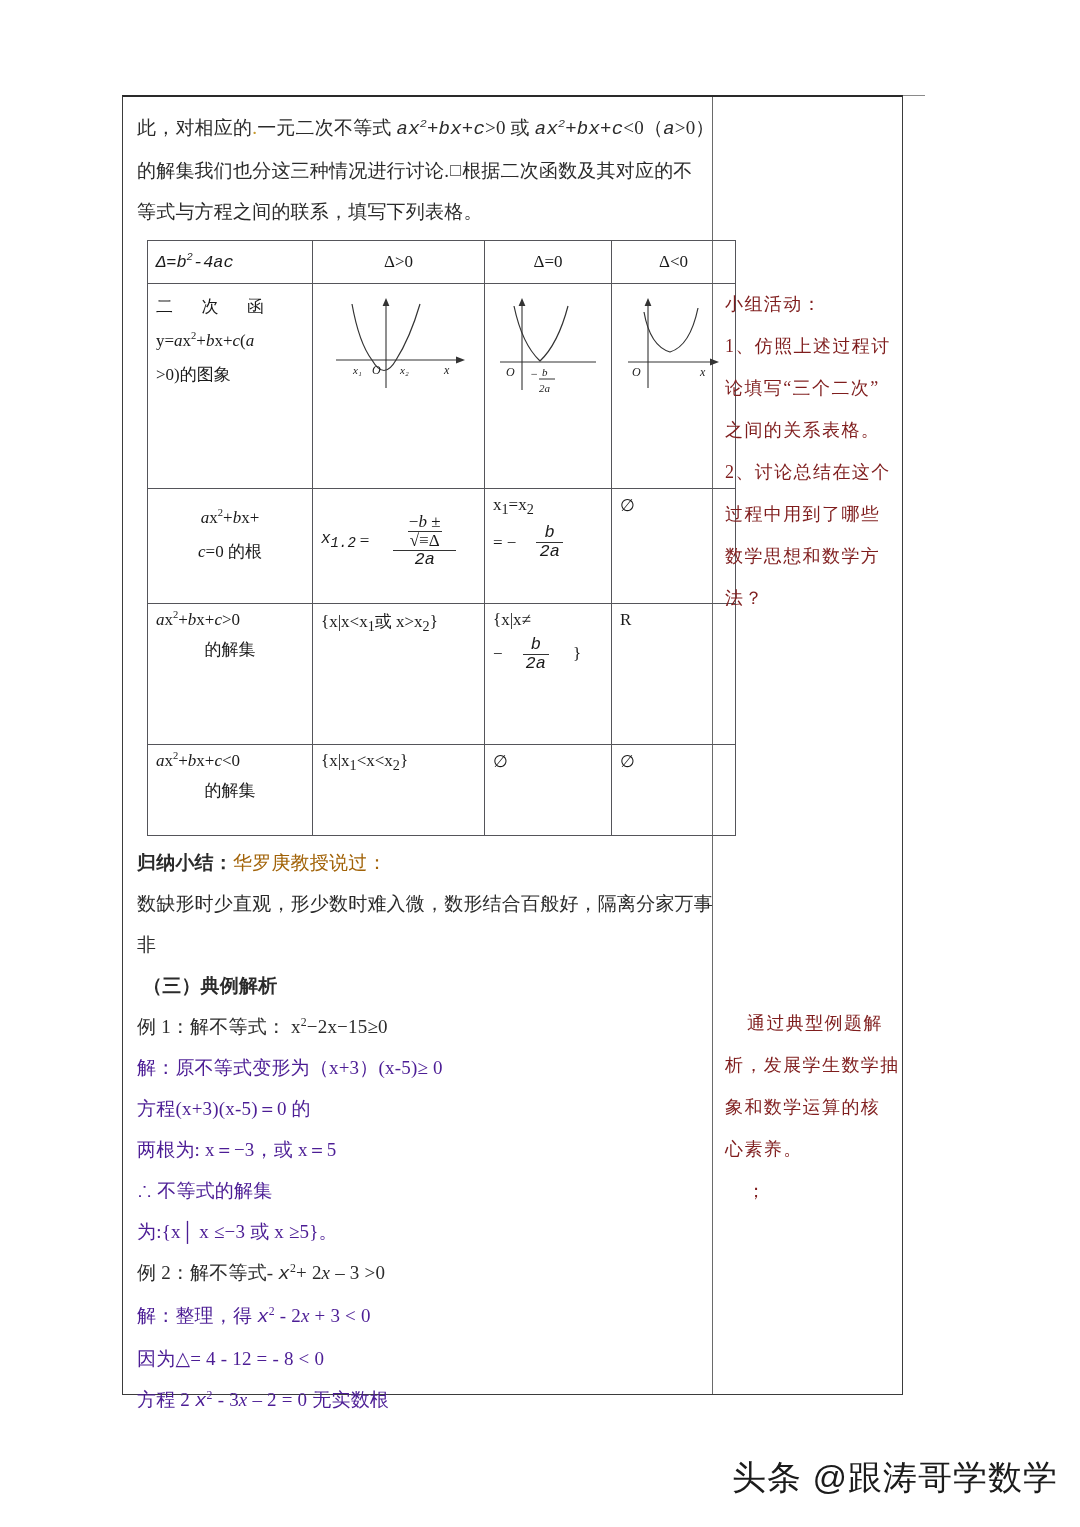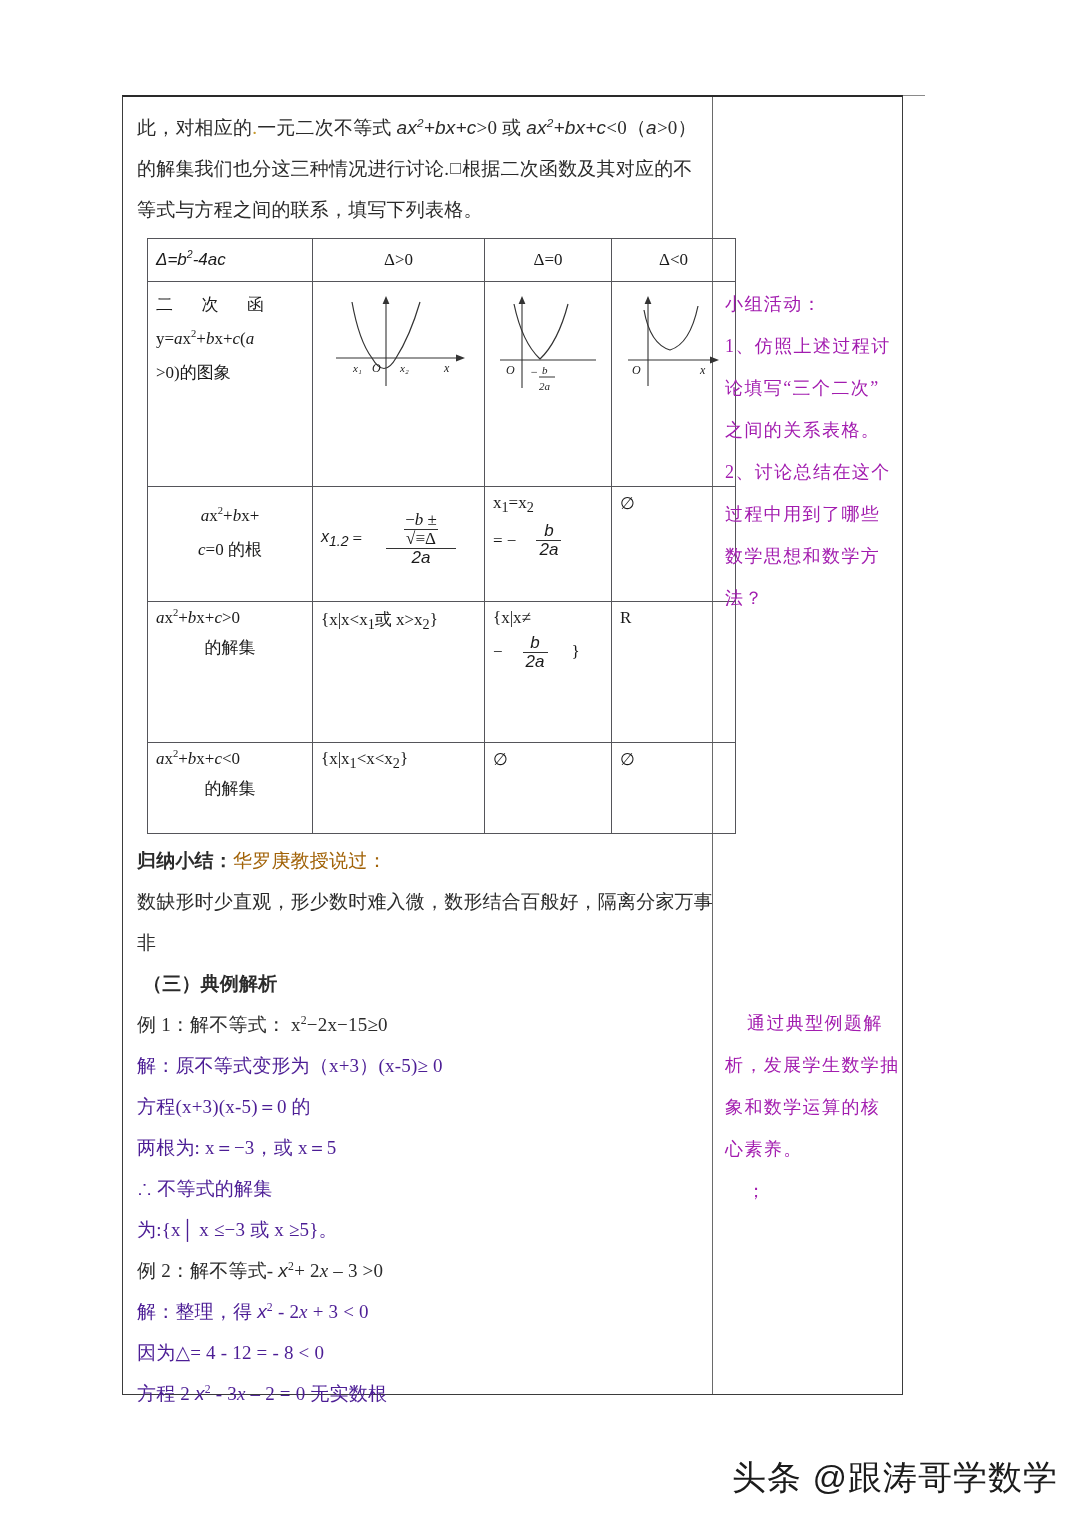--- a/index.html
+++ b/index.html
@@ -54,21 +54,21 @@
 
   
   .para {
     font-size: 19px;
     line-height: 41px;
     letter-spacing: 0.2px;
     margin: 0;
     color: #2b2b2b;
     white-space: nowrap;
   }
-  .it { font-style: italic; font-family: Liberation Sans, sans-serif; }
+  .it { font-style: italic; font-family: Liberation Mono, monospace; }
   sup { font-size: 0.62em; vertical-align: super; line-height: 0; }
   .dim { color: #a16207; }
   .sq {
     display: inline-block;
     width: 9px; height: 9px;
     border: 1px solid #777;
     vertical-align: 1px;
     margin: 0 1px;
   }
   .dot-amber { color: #c79a2e; }
@@ -124,21 +124,21 @@
   svg.graph text { font-family: "Liberation Serif", serif; font-style: italic; }
 
   
   .bold { font-weight: bold; }
   .red { color: #4c1d95; }
 
   
   .side-block {
     font-size: 18px;
     line-height: 42px;
-    color: #a21caf;
+    color: #7f1d1d;
     font-family: "Liberation Serif", "DejaVu Serif", serif;
     letter-spacing: 1.4px;
     white-space: nowrap;
   }
   .side-top { position: absolute; left: 12px; top: 186px; }
   .side-mid { position: absolute; left: 12px; top: 905px; }
   .side-mid .indent { padding-left: 22px; }
 
   
   .footer {

